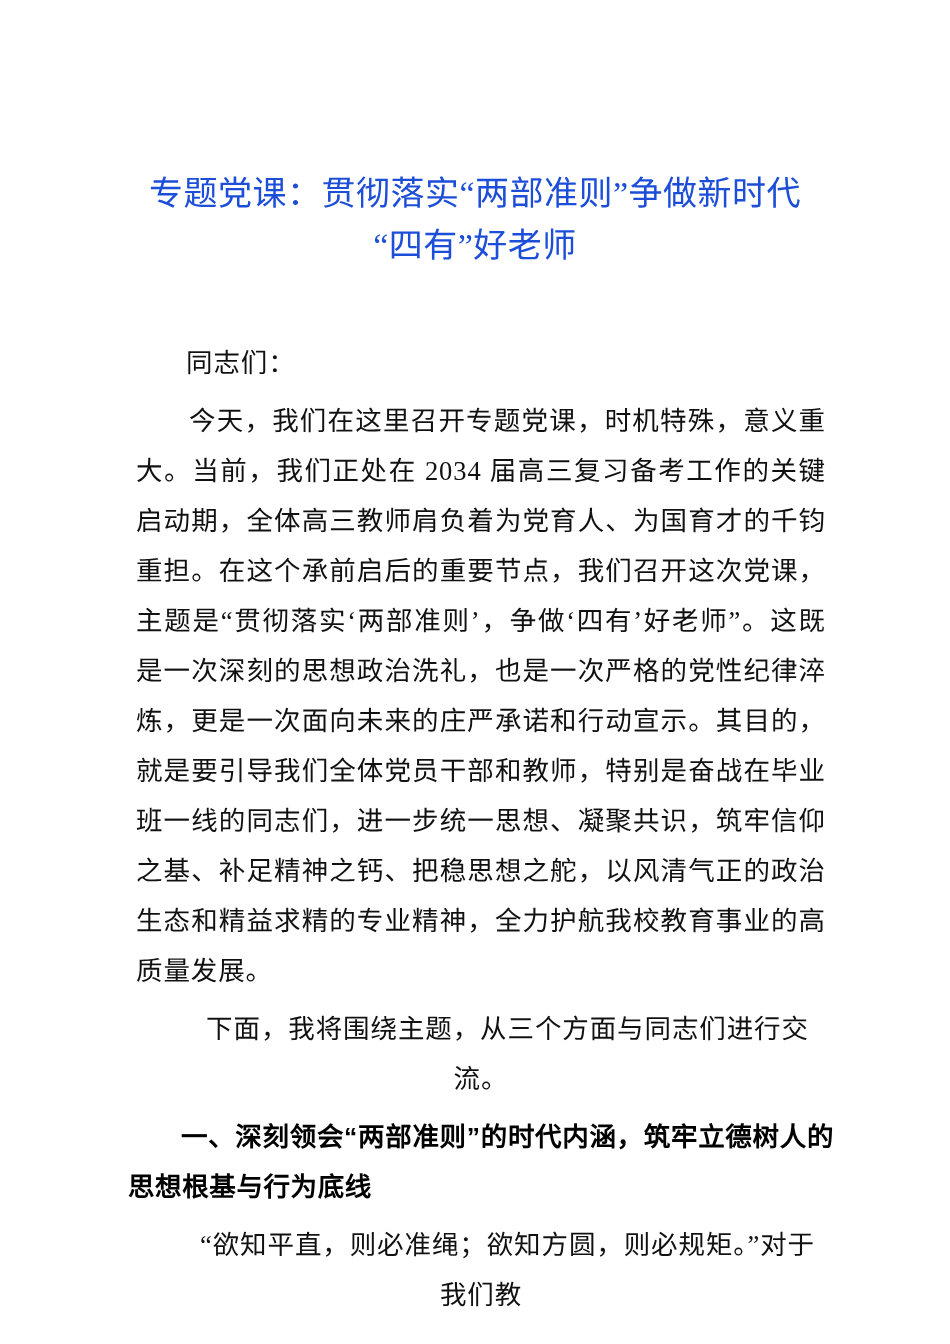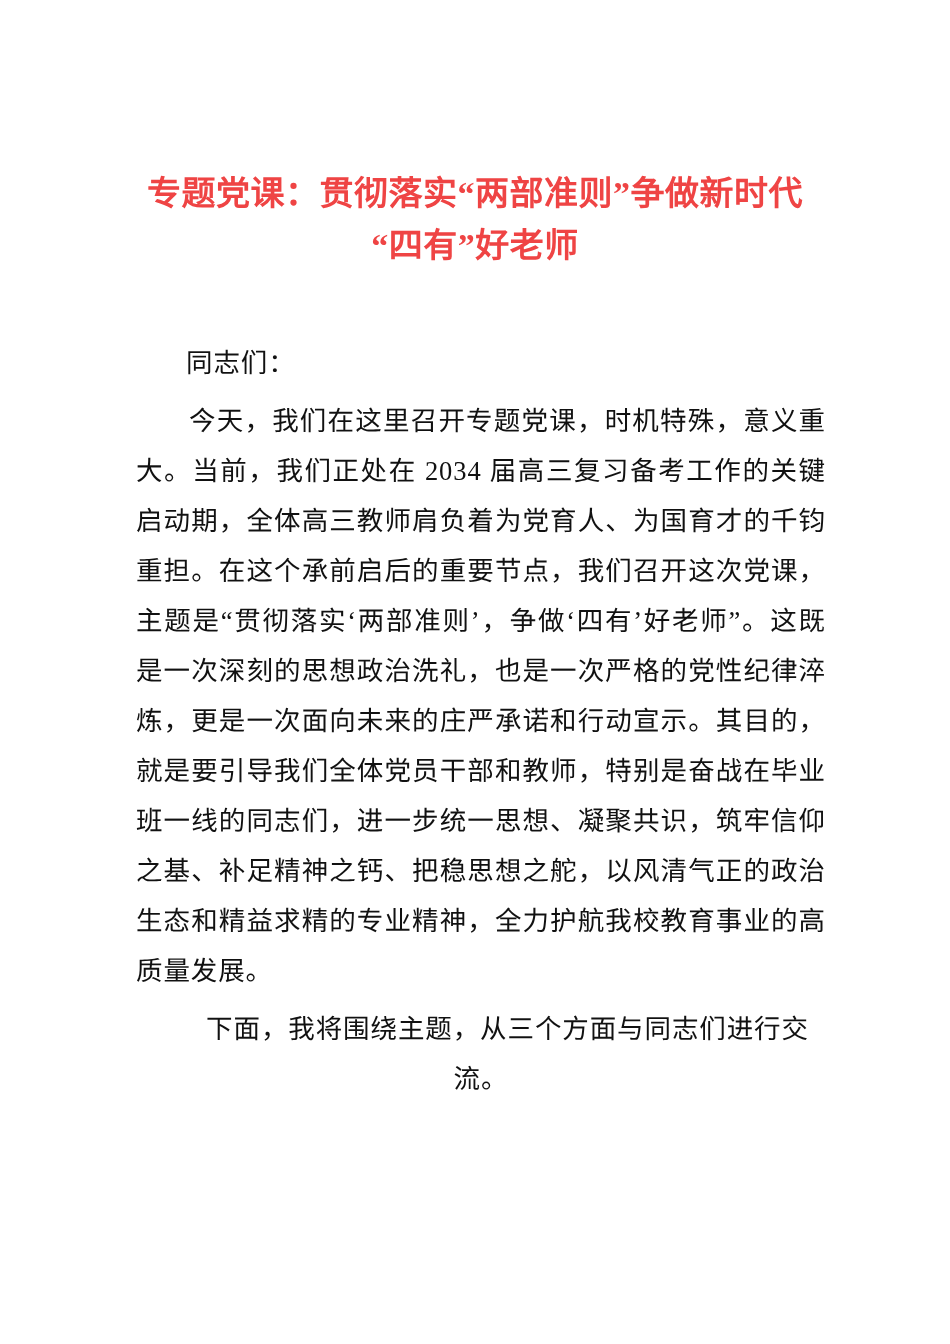--- a/index.html
+++ b/index.html
@@ -22,25 +22,25 @@
   }
 
   
   .doc-title {
     position: absolute;
     top: 168px;
     left: 118px;
     width: 714px;
     text-align: center;
     font-family: "Liberation Serif", "DejaVu Serif", serif;
-    font-weight: bold;
+    font-weight: normal;
     font-size: 34px;
     line-height: 52px;
     letter-spacing: 0.5px;
-    color: #ef4444;
+    color: #1d4ed8;
   }
 
   
   .body-block {
     position: absolute;
     top: 330px;
     left: 128px;
     width: 706px;
   }
 
@@ -99,17 +99,19 @@
 
   <div class="body-block">
 
     <p class="para salutation">同志们：</p>
 
 
     <p class="para indent2">今天，我们在这里召开专题党课，时机特殊，意义重大。当前，我们正处在 2034 届高三复习备考工作的关键启动期，全体高三教师肩负着为党育人、为国育才的千钧重担。在这个承前启后的重要节点，我们召开这次党课，主题是“贯彻落实‘两部准则’，争做‘四有’好老师”。这既是一次深刻的思想政治洗礼，也是一次严格的党性纪律淬炼，更是一次面向未来的庄严承诺和行动宣示。其目的，就是要引导我们全体党员干部和教师，特别是奋战在毕业班一线的同志们，进一步统一思想、凝聚共识，筑牢信仰之基、补足精神之钙、把稳思想之舵，以风清气正的政治生态和精益求精的专业精神，全力护航我校教育事业的高质量发展。</p>
 
     <p class="para indent2 no-justify">下面，我将围绕主题，从三个方面与同志们进行交流。</p>
 
+    <p class="section-heading">一、深刻领会“两部准则”的时代内涵，筑牢立德树人的思想根基与行为底线</p>
 
+    <p class="para indent2 no-justify">“欲知平直，则必准绳；欲知方圆，则必规矩。”对于我们教</p>
 
   </div>
 
 </div>
 
 </body></html>

